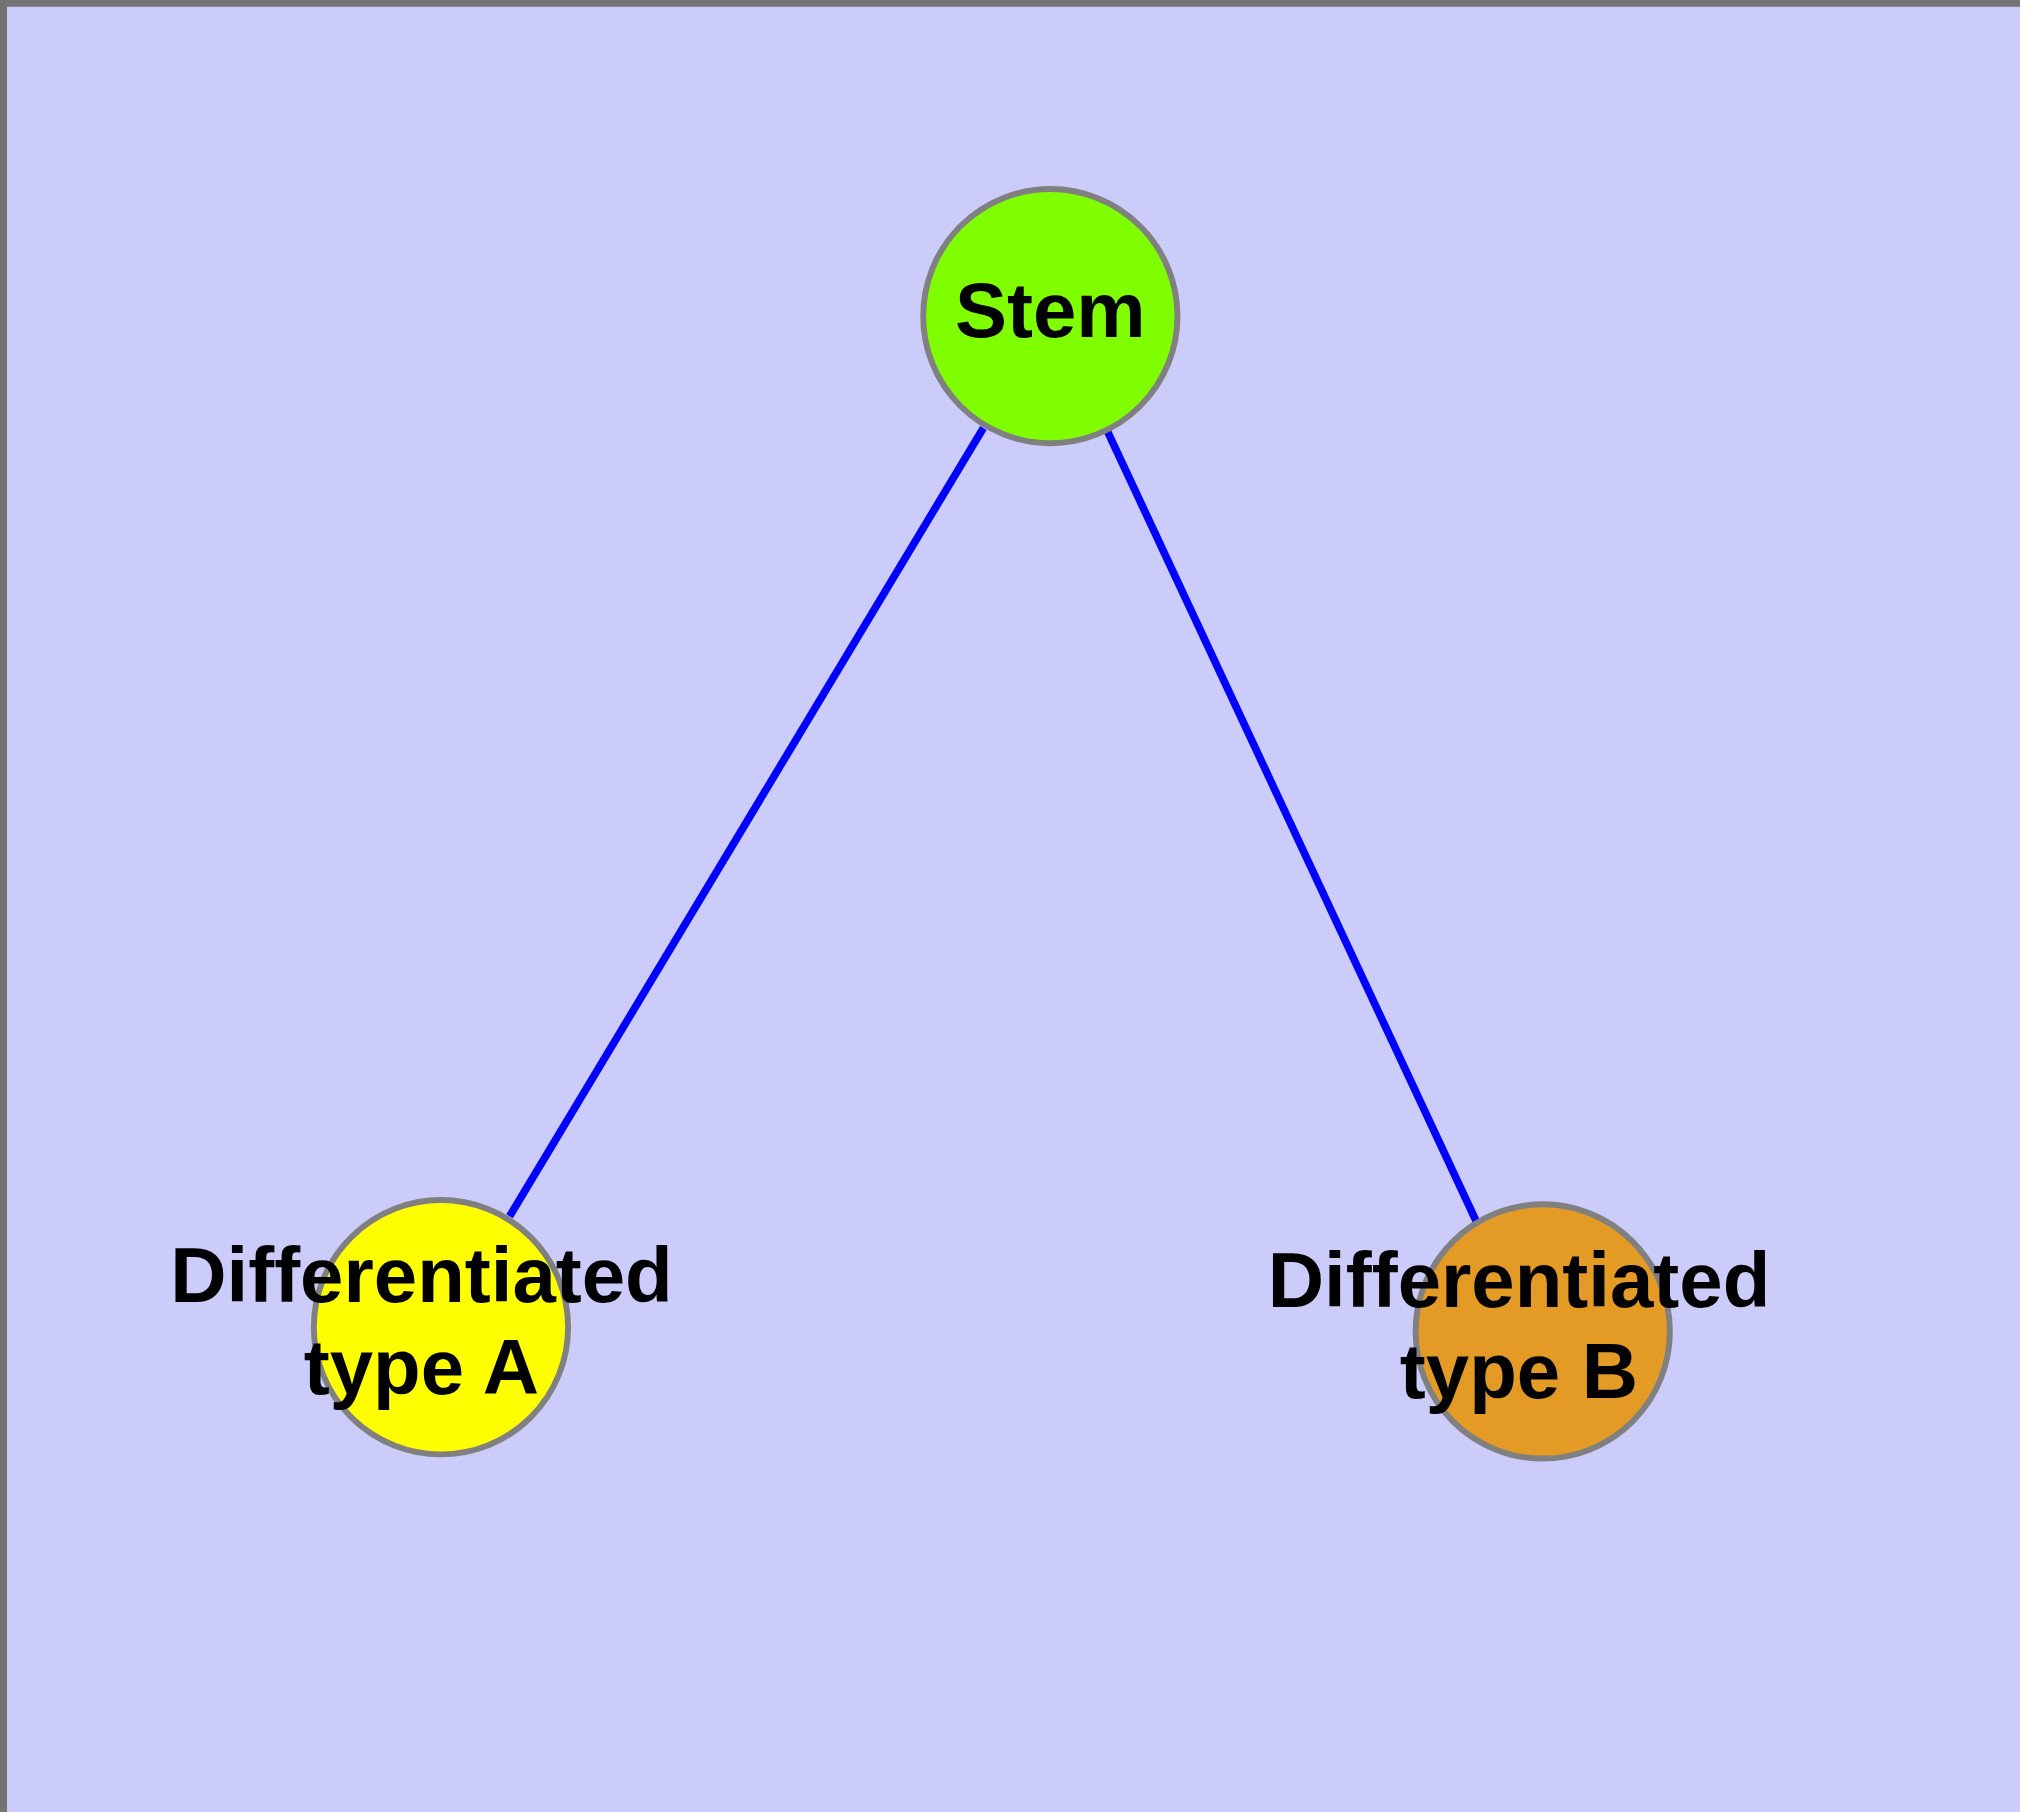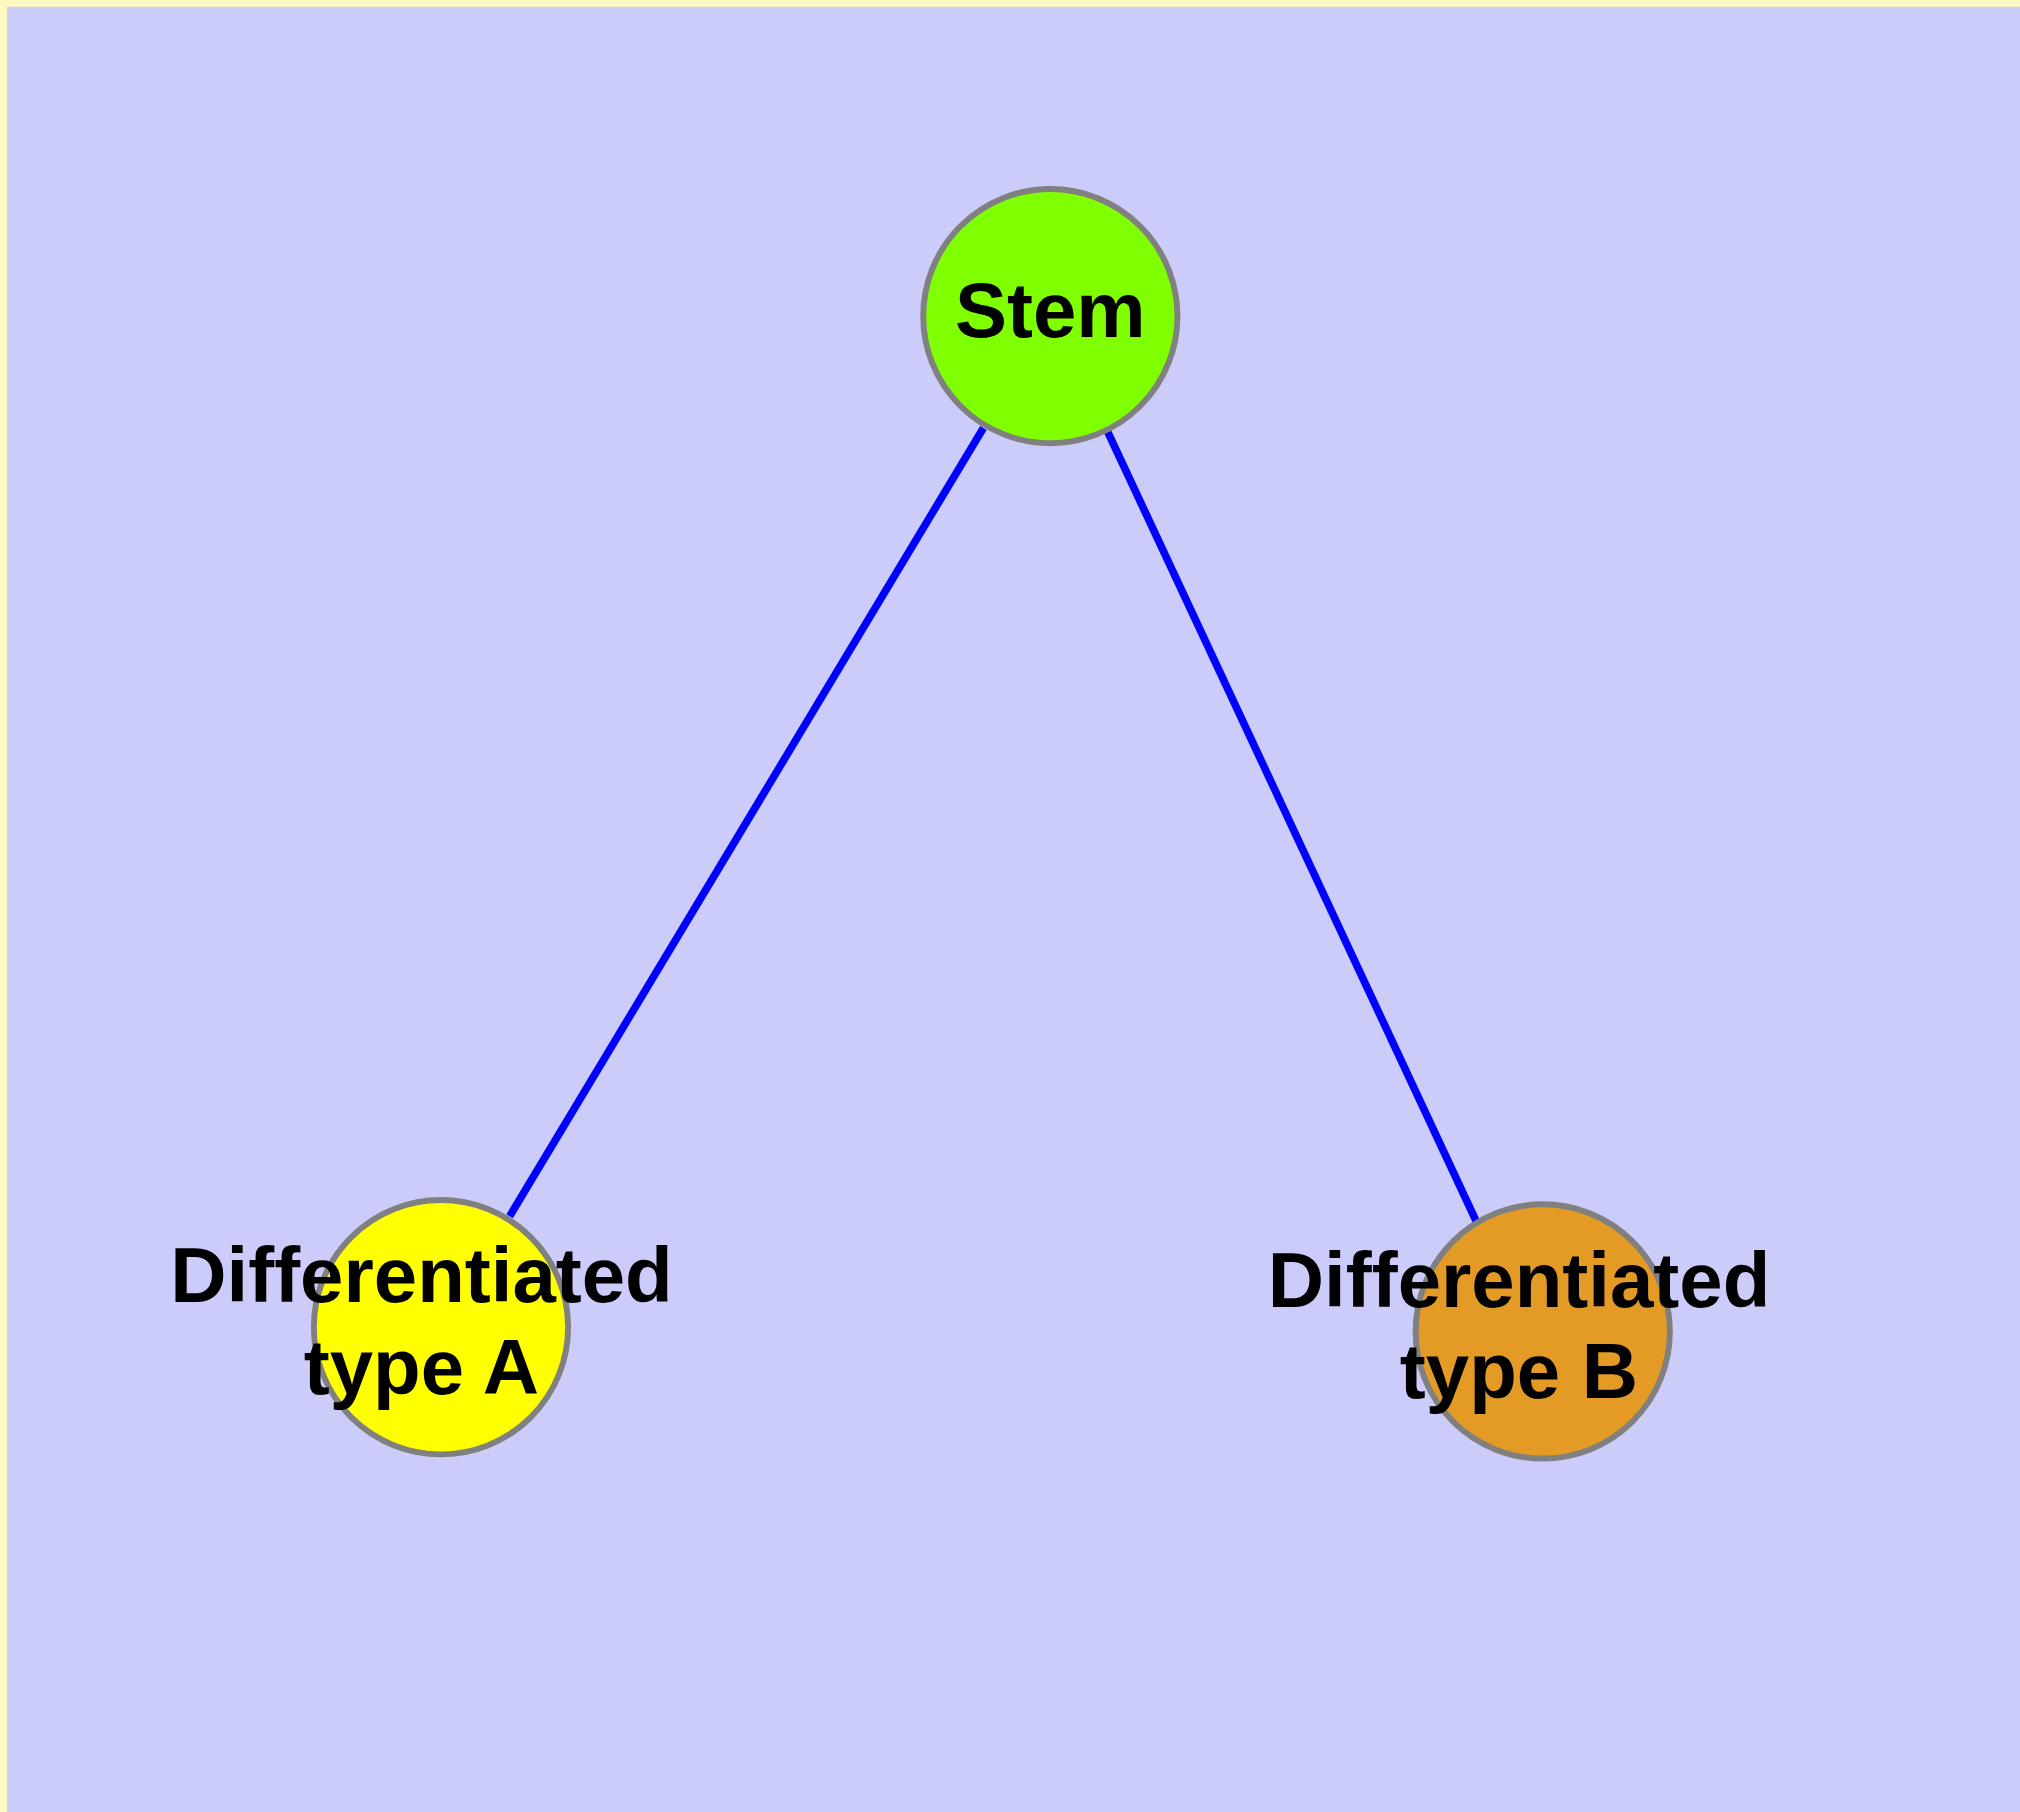--- a/index.html
+++ b/index.html
@@ -28,21 +28,21 @@
     font-family: "Liberation Sans", sans-serif;
     font-weight: bold;
     fill: #000000;
     text-anchor: middle;
     dominant-baseline: middle;
   }
 </style>
 </head>
 <body>
 
-<div id="canvas" style="width: 2021px; height: 1812px; background: #fef9c3;">
+<div id="canvas" style="width: 2021px; height: 1812px; background: #737373;">
   <svg id="graph-svg" viewBox="0 0 2384 2138" xmlns="http://www.w3.org/2000/svg">
 
     <rect id="plot-bg" x="8" y="8" width="2376" height="2130" fill="#ccccfa"></rect>
 
     <g id="edges-layer">
       <line id="edge-0" x1="1160" y1="505" x2="601" y2="1435" stroke="#0000ff" stroke-width="9" stroke-linecap="butt"></line>
       <line id="edge-1" x1="1306" y1="508" x2="1742" y2="1442" stroke="#0000ff" stroke-width="9" stroke-linecap="butt"></line>
     </g>
 
     <g id="nodes-layer">

